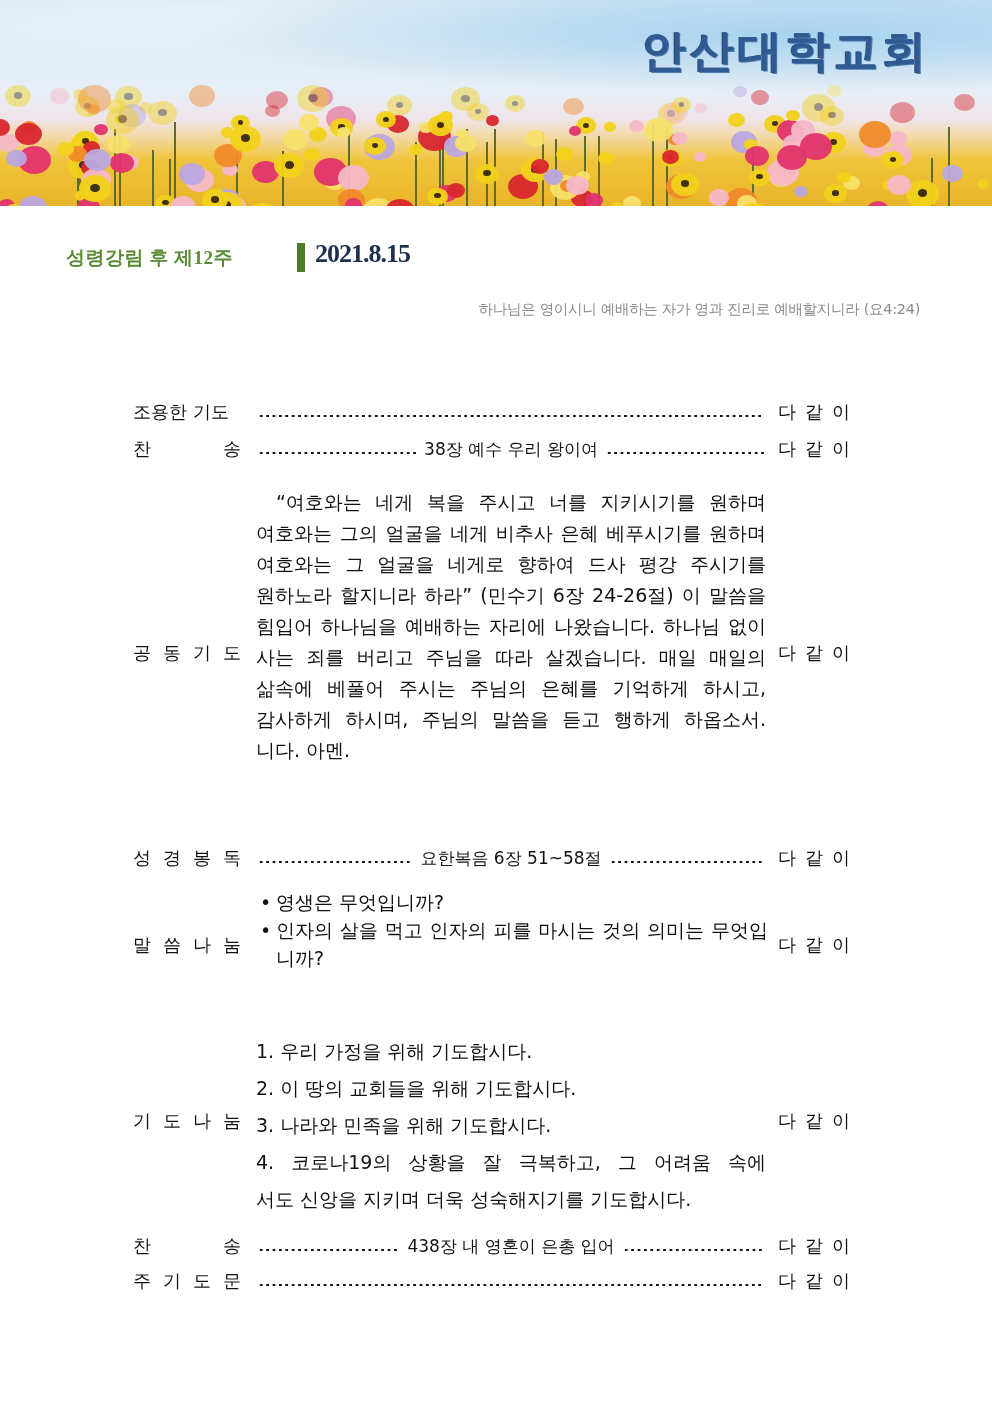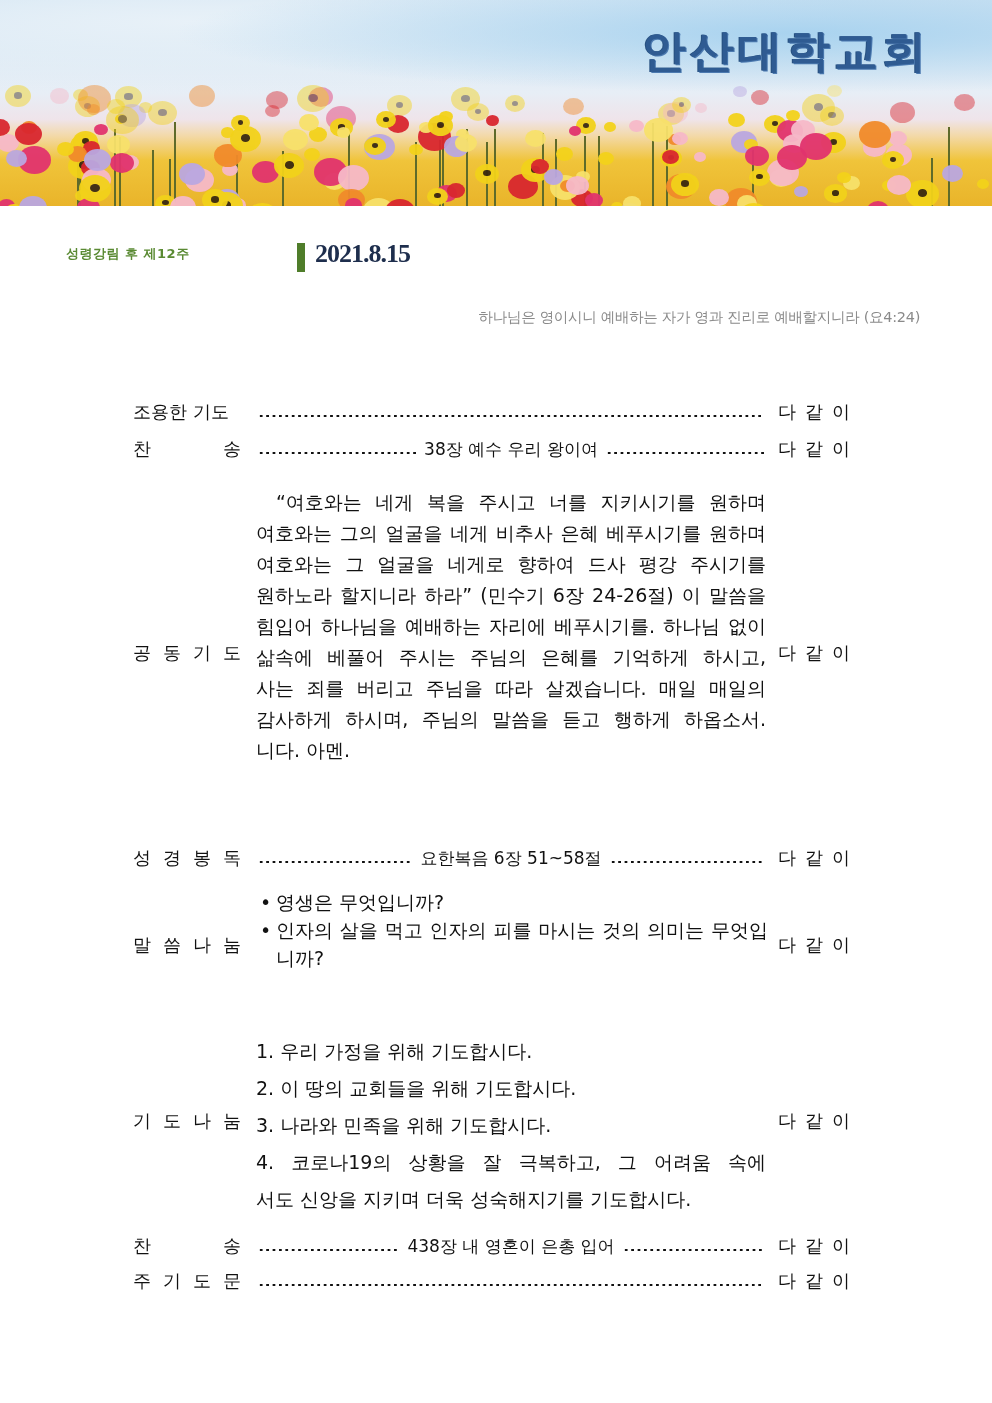--- a/index.html
+++ b/index.html
@@ -22,34 +22,35 @@
     .brand {
       position: absolute; right: 62px; top: 22px;
       font-size: 44px; font-weight: bold; letter-spacing: 4px;
       color: #2f5b92; font-family: "DejaVu Sans", sans-serif;
       text-shadow: 1px 1px 0 #4c7ab0, -1px 0 0 #27507f;
     }
 
     
     .header-row { position: absolute; left: 0; top: 225px; width: 992px; height: 90px; }
     .week-label {
-      position: absolute; left: 66px; top: 20px; font-size: 13px; font-weight: bold; color: #5a8a33;
+      position: absolute; left: 66px; top: 20px; font-size: 19px; font-weight: bold; color: #5a8a33;
       letter-spacing: 0.5px;
+      font-family: Liberation Serif, serif;
     }
     .divider-bar { position: absolute; left: 297px; top: 18px; width: 8px; height: 29px; background: #4f7d2a; }
     .date-label {
       position: absolute; left: 315px; top: 14px; font-size: 26px; font-weight: bold; color: #1e2e4d;
       font-family: "Liberation Serif", serif; letter-spacing: -1px;
     }
     .main-title {
       position: absolute; left: 462px; top: -8px; font-size: 68px; color: #4a9fd0;
       font-family: "DejaVu Sans", sans-serif; letter-spacing: 2px; font-weight: normal;
     }
     .verse {
-      position: absolute; right: 72px; top: 308px; font-size: 14.5px; color: #8a8a8a;
+      position: absolute; right: 72px; top: 300px; font-size: 14.5px; color: #8a8a8a;
       font-family: "DejaVu Sans", sans-serif; letter-spacing: -0.3px;
     }
 
     
     .order { position: absolute; left: 0; top: 0; width: 992px; }
     .row { position: absolute; left: 0; width: 992px; font-size: 18px; line-height: 24px; }
     .label {
       position: absolute; left: 133px; width: 108px; display: flex; justify-content: space-between;
       font-family: "DejaVu Sans", sans-serif; font-size: 18px;
     }
@@ -416,23 +417,23 @@
       <span>다</span>
         <span>같</span>
         <span>이</span>
     </div>
   </div>
   <div class="body-text" style="top:487px;">
     <div style="padding-left:20px;">“여호와는 네게 복을 주시고 너를 지키시기를 원하며</div>
     <div>여호와는 그의 얼굴을 네게 비추사 은혜 베푸시기를 원하며</div>
     <div>여호와는 그 얼굴을 네게로 향하여 드사 평강 주시기를</div>
     <div>원하노라 할지니라 하라” (민수기 6장 24-26절) 이 말씀을</div>
-    <div>힘입어 하나님을 예배하는 자리에 베푸시기를. 하나님 없이</div>
+    <div>힘입어 하나님을 예배하는 자리에 나왔습니다. 하나님 없이</div>
+    <div>사는 죄를 버리고 주님을 따라 살겠습니다. 매일 매일의</div>
     <div>삶속에 베풀어 주시는 주님의 은혜를 기억하게 하시고,</div>
-    <div>사는 죄를 버리고 주님을 따라 살겠습니다. 매일 매일의</div>
     <div>감사하게 하시며, 주님의 말씀을 듣고 행하게 하옵소서.</div>
     <div class="last">니다. 아멘.</div>
   </div>
 
   <div class="row" style="top:846px;">
     <div class="label">
       <span>성</span>
         <span>경</span>
         <span>봉</span>
         <span>독</span>

